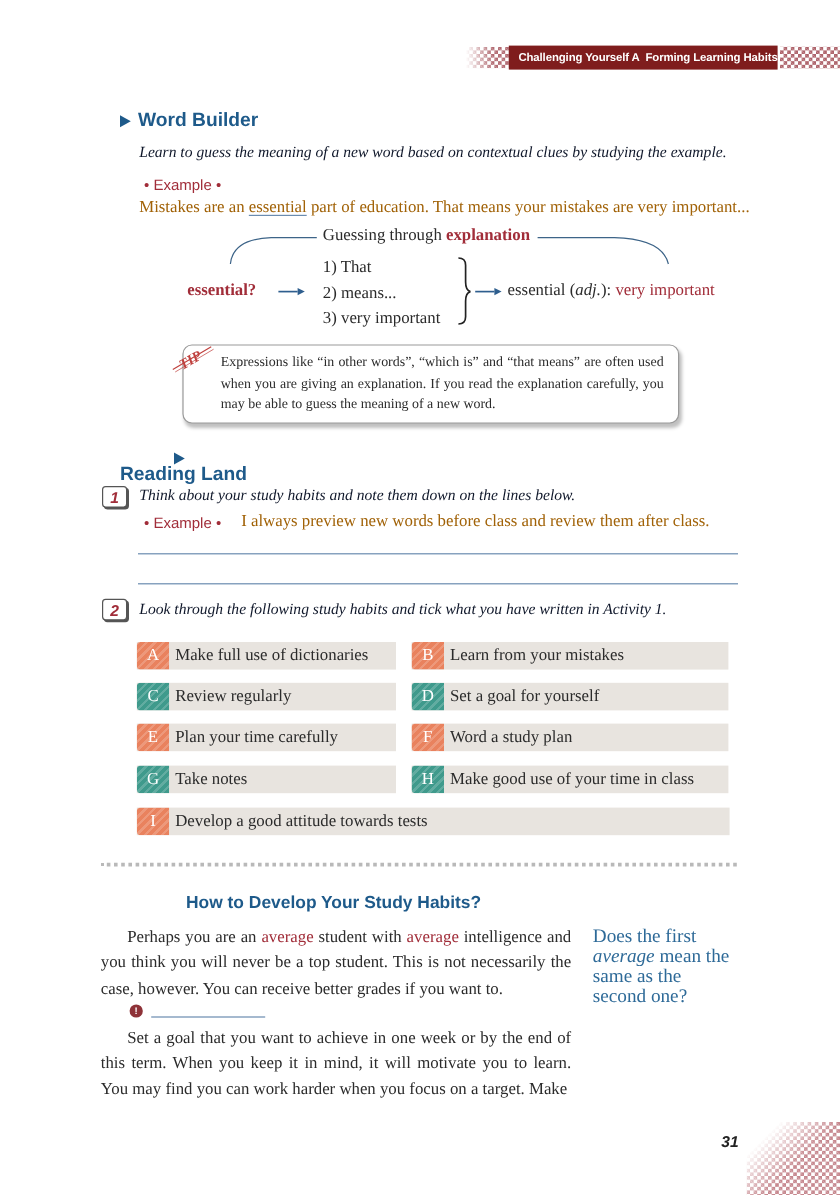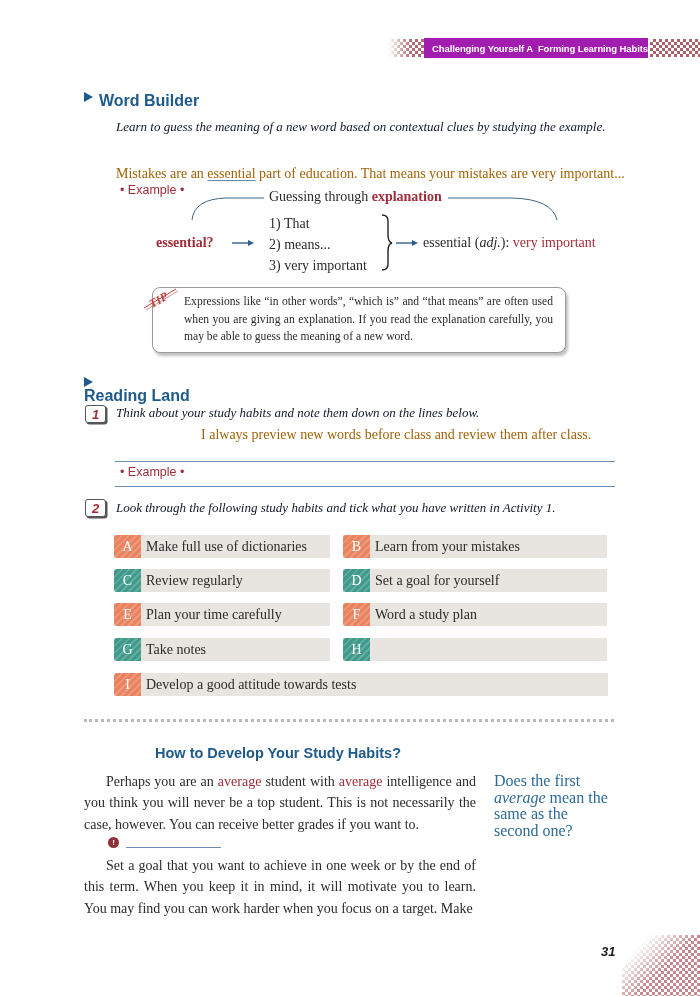--- a/index.html
+++ b/index.html
@@ -8,38 +8,38 @@
 
   
   .header-banner { position: absolute; top: 38px; left: 388px; width: 312px; height: 20px; }
   .checker-left { position: absolute; left: 0; top: 1px; width: 38px; height: 18px;
     background-image:
       linear-gradient(45deg, #a5525a 25%, transparent 25%, transparent 75%, #a5525a 75%),
       linear-gradient(45deg, #a5525a 25%, transparent 25%, transparent 75%, #a5525a 75%);
     background-size: 6px 6px; background-position: 0 0, 3px 3px; opacity: 0.85;
     -webkit-mask-image: linear-gradient(to right, transparent, #000 60%);
             mask-image: linear-gradient(to right, transparent, #000 60%); }
-  .banner-bar { position: absolute; left: 36px; top: 0; width: 224px; height: 20px; background: #a21caf;
+  .banner-bar { position: absolute; left: 36px; top: 0; width: 224px; height: 20px; background: #7f1d1d;
     color: #fff; font-family: "Liberation Sans", "DejaVu Sans", sans-serif; font-weight: bold; font-size: 9.5px;
     display: flex; align-items: center; padding-left: 8px; white-space: nowrap; letter-spacing: -0.1px; }
   .banner-bar .sep { display: inline-block; width: 10px; }
   .checker-right { position: absolute; left: 262px; top: 1px; width: 50px; height: 18px;
     background-image:
       linear-gradient(45deg, #a5525a 25%, transparent 25%, transparent 75%, #a5525a 75%),
       linear-gradient(45deg, #a5525a 25%, transparent 25%, transparent 75%, #a5525a 75%);
     background-size: 6px 6px; background-position: 0 0, 3px 3px; opacity: 0.9; }
 
   
-  .section-heading { position: absolute; left: 84px; display: flex; 
+  .section-heading { position: absolute; left: 100px; display: flex; align-items: center;
     font-family: "Liberation Sans", "DejaVu Sans", sans-serif; font-weight: bold; font-size: 16px; color: #1e5a8a; }
   .section-heading .tri { width: 0; height: 0; border-top: 5.5px solid transparent; border-bottom: 5.5px solid transparent;
     border-left: 9px solid #1e5a8a; margin-right: 6px; }
 
   .instr { position: absolute; font-style: italic; font-size: 13px; color: #0f172a; white-space: nowrap; }
-  .example-tag { position: absolute; font-family: "Liberation Sans", "DejaVu Sans", sans-serif; font-size: 12.5px; color: #a12d39; white-space: nowrap; margin-top: 36px; }
+  .example-tag { position: absolute; font-family: "Liberation Sans", "DejaVu Sans", sans-serif; font-size: 12.5px; color: #a12d39; white-space: nowrap; }
   .body-line { position: absolute; font-size: 14px; color: #a16207; white-space: nowrap; }
   .underline-word { text-decoration: underline; text-decoration-color: #6a8cb0; text-underline-offset: 2px; }
 
   
   .diagram { position: absolute; left: 152px; top: 185px; width: 460px; height: 95px; }
   .diagram svg { position: absolute; left: 0; top: 0; }
   .d-text { position: absolute; font-size: 14px; white-space: nowrap; color: #2b2b2b; }
   .d-red { color: #a12d39; }
   .d-bold { font-weight: bold; }
 
@@ -193,20 +193,21 @@
     <div class="habit" style="top: 603px; left: 343px; width: 264px;">
       <span class="letter orange">F</span>
       <span class="label">Word a study plan</span>
     </div>
     <div class="habit" style="top: 638px; left: 114px; width: 216px;">
       <span class="letter teal">G</span>
       <span class="label">Take notes</span>
     </div>
     <div class="habit" style="top: 638px; left: 343px; width: 264px;">
       <span class="letter teal">H</span>
+      <span class="label">Make good use of your time in class</span>
     </div>
     <div class="habit" style="top: 673px; left: 114px; width: 494px;">
       <span class="letter orange">I</span>
       <span class="label">Develop a good attitude towards tests</span>
     </div>
   </div>
 
 <div class="dotted-divider"></div>
 
 <div class="article-title">How to Develop Your Study Habits?</div>

